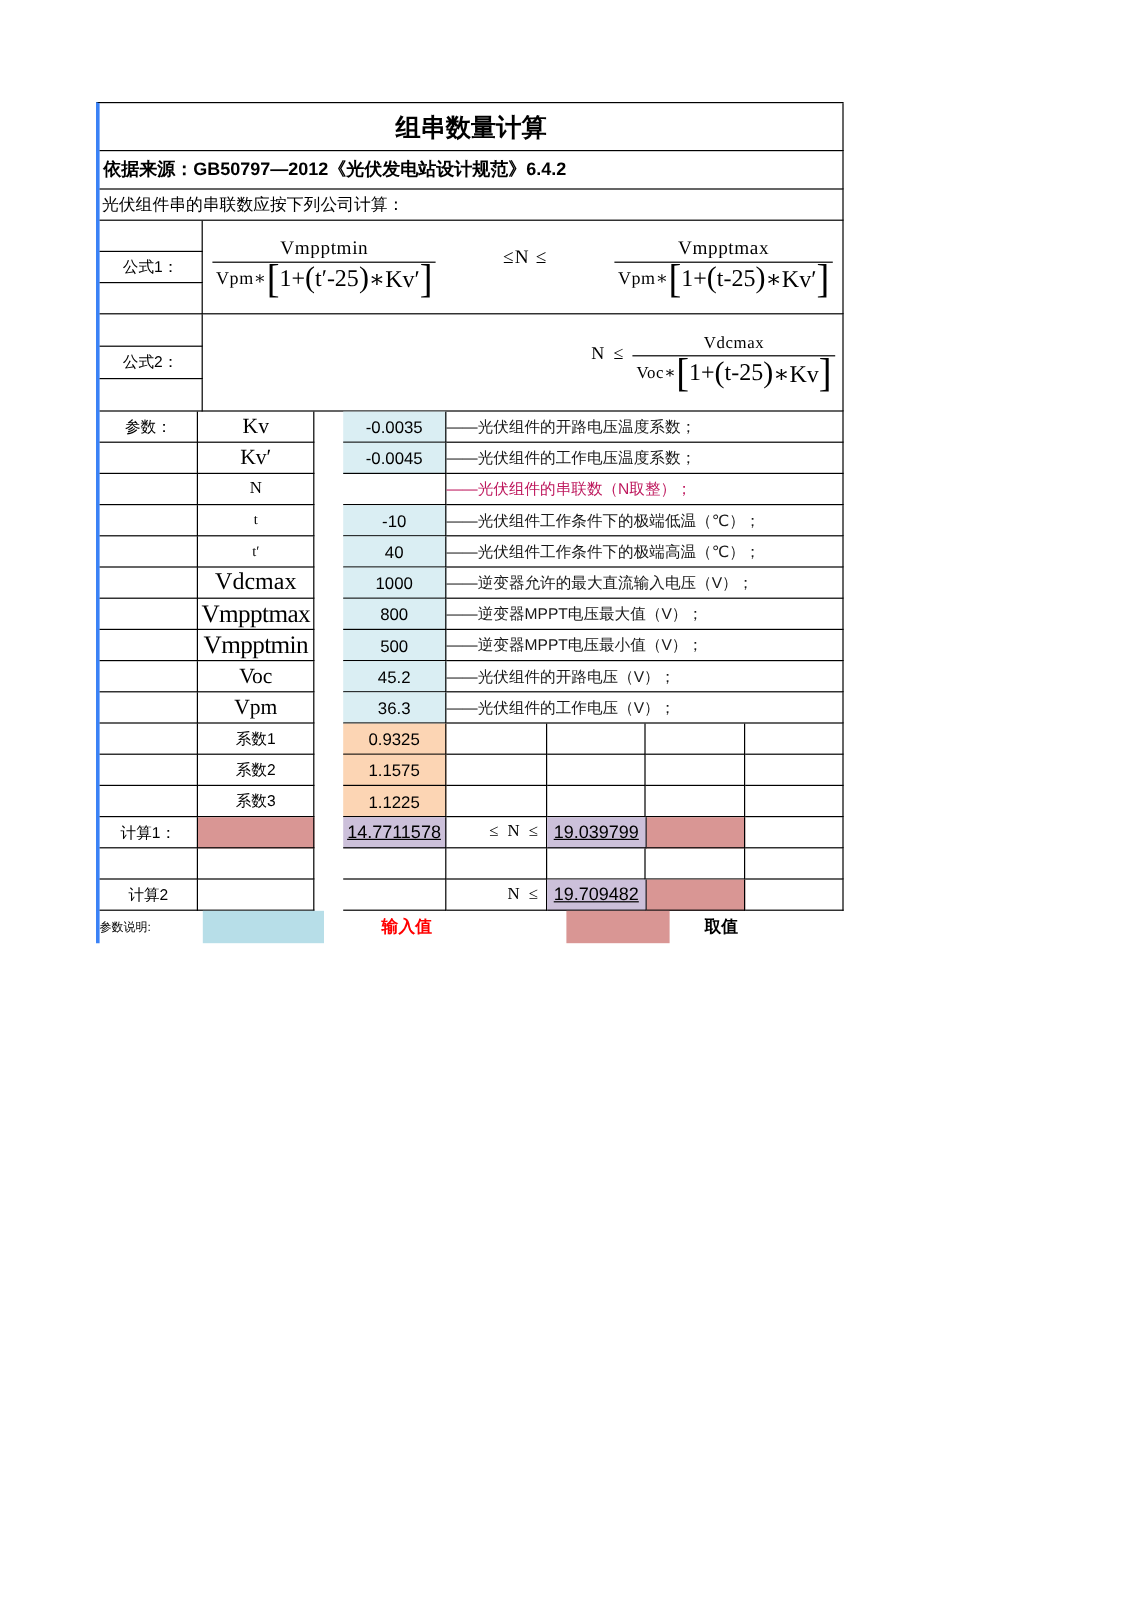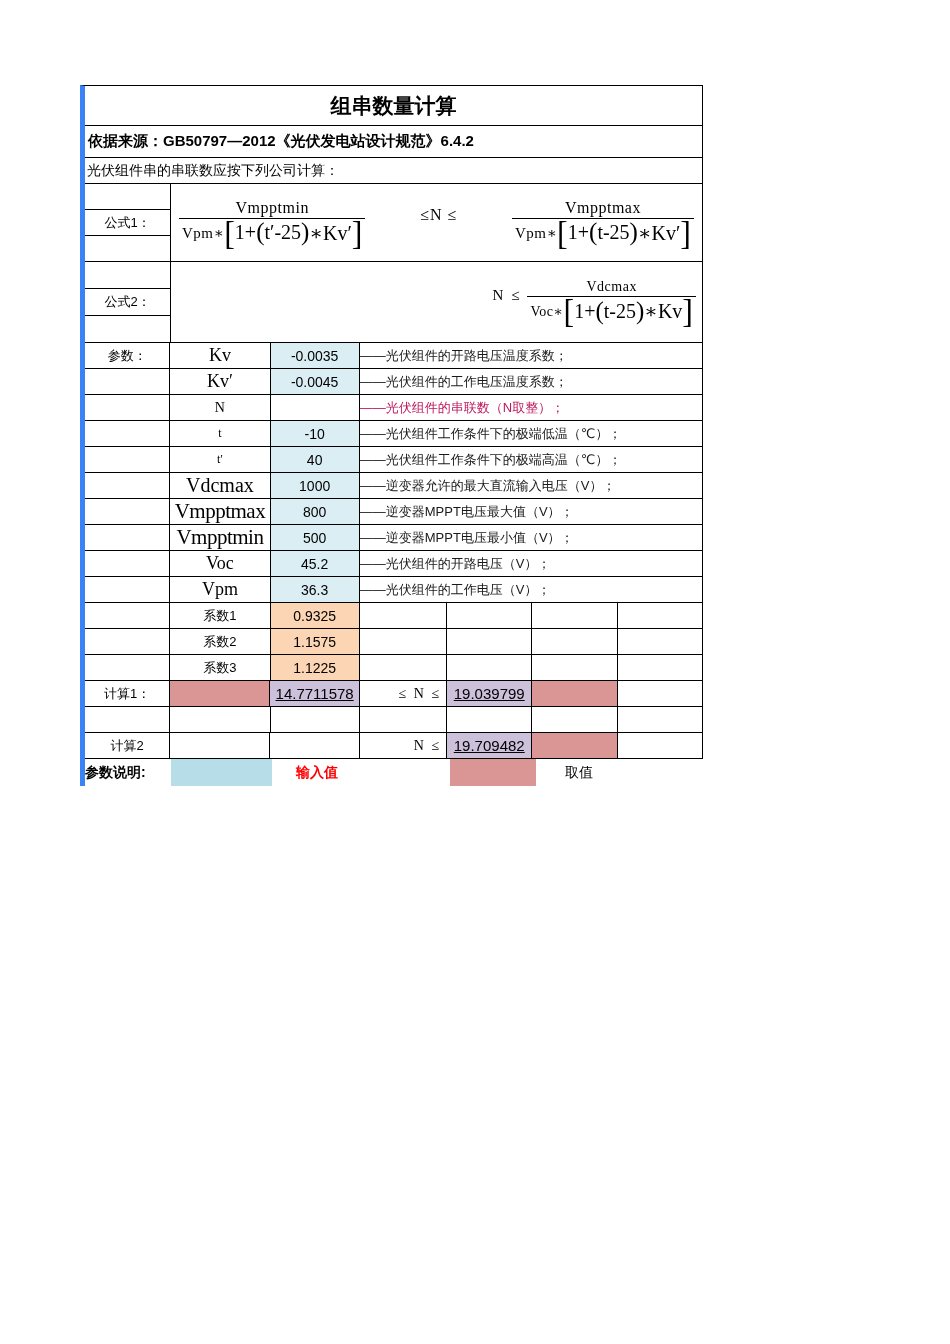--- a/index.html
+++ b/index.html
@@ -2,26 +2,26 @@
 <html style="--input-cell: #daeef3; --coef-cell: #fcd5b4; --taken-cell: #d99694; --result-cell: #ccc0da; --legend-input: #b7dee8; --legend-temp: #fcd5b4; --legend-taken: #d99694; --legend-result: #ccc0da;"><head>
 <meta charset="utf-8">
 <style>
   html,body{margin:0;padding:0;}
   body{
     width:950px;height:1344px;background:#ffffff;position:relative;
     font-family:"Liberation Sans","DejaVu Sans",sans-serif;color:#000;
     overflow:hidden;
   }
   .sheet{position:absolute;left:80px;top:85px;width:623px;
-    border-left:5px solid #3b82f6;border-top:1px solid #000;box-sizing:border-box;}
+    border-left:3px solid #3b82f6;border-top:1px solid #000;box-sizing:border-box;}
   .row{display:flex;width:100%;box-sizing:border-box;}
   .cell{box-sizing:border-box;border-right:1px solid #000;border-bottom:1px solid #000;
     display:flex;align-items:center;justify-content:center;overflow:visible;white-space:nowrap;}
   
-  .c1{width:86px;} .c2{width:101px;} .c3{width:90px;} .c4{width:88px;}
+  .c1{width:86px;} .c2{width:101px;} .c3{width:90px;margin-left:24px;} .c4{width:88px;}
   .c5{width:86px;} .c6{width:86px;} .c7{width:86px;}
   .cdesc{width:346px;justify-content:flex-start;text-align:right;}
   .h26{height:26px;} .h27{height:27px;} .h40{height:40px;} .h32{height:32px;}
 
   .title-cell{width:622px;font-size:21px;font-weight:bold;}
   .source-cell{width:622px;justify-content:flex-start;font-size:15px;font-weight:bold;padding-left:3px;}
   .note-cell{width:622px;justify-content:flex-start;font-size:14px;padding-left:2px;text-align:right;}
 
   
   .fblock{display:flex;}
@@ -57,26 +57,26 @@
   .c-orange{background:var(--coef-cell,#fcd5b4);}
   .c-pink{background:var(--taken-cell,#d99694);}
   .c-purple{background:var(--result-cell,#ccc0da);}
 
   .calcval{font-size:15px;text-decoration:underline;}
   .ineq-cell{font-family:"Liberation Serif","DejaVu Serif",serif;font-size:14px;justify-content:flex-end;padding-right:5px;letter-spacing:2px;}
 
   
   .legend-row{display:flex;width:100%;}
   .lcell{box-sizing:border-box;display:flex;align-items:center;justify-content:center;white-space:nowrap;height:27px;}
-  .legend-label{justify-content:flex-start;font-weight:bold;font-size:14px;}
+  .legend-label{justify-content:flex-start;font-weight:normal;font-size:10px;}
   .swatch-blue{background:var(--legend-input,#b7dee8);}
   .swatch-orange{background:var(--legend-temp,#fcd5b4);}
   .swatch-pink{background:var(--legend-taken,#d99694);}
   .swatch-purple{background:var(--legend-result,#ccc0da);}
-  .legend-text{font-size:14px;}
+  .legend-text{font-size:14px;font-weight:bold;}
   .legend-input-text{color:#ff0000;font-weight:bold;}
 </style>
 </head>
 <body>
 
 <div class="sheet">
 
   <div class="row">
     <div class="cell h40 title-cell">组串数量计算</div>
   </div>

